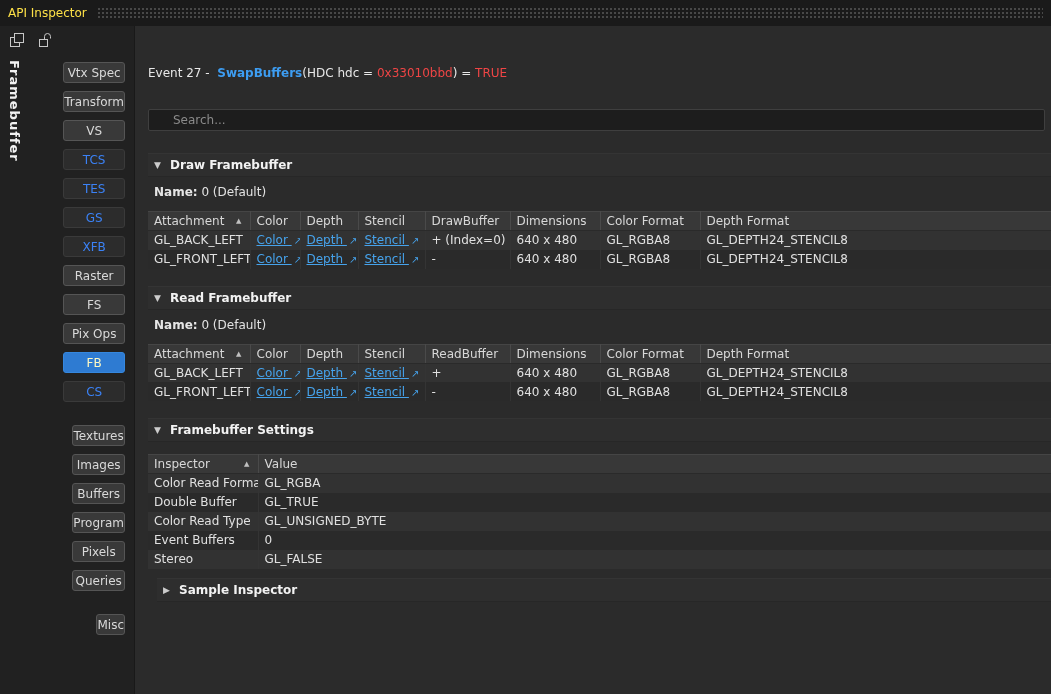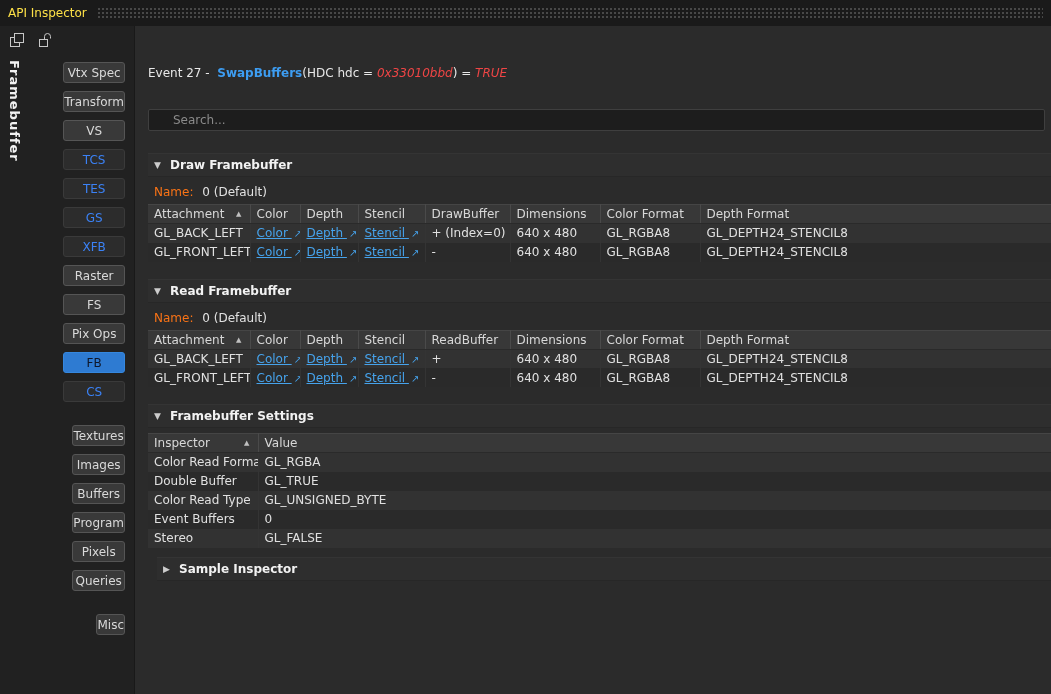--- a/index.html
+++ b/index.html
@@ -34,52 +34,52 @@
   }
   .stage-col { position:absolute; left:45px; top:62px; width:80px; display:flex; flex-direction:column;align-items:flex-end; }
   .btn-group { display:flex; flex-direction:column; }
   .btn-group + .btn-group { margin-top:15px; }
   .stage-btn {
     height:21px; margin-bottom:8px; border-radius:3px;
     background:#393939; border:1px solid #555; color:#d9d9d9;
     font-family:inherit; font-size:12px; line-height:18px; cursor:pointer;
   }
   .stage-btn.disabled { background:#2c2c2c; border-color:#3a3a3a; color:#3b82f6; cursor:default; }
-  .stage-btn.active { background:#2e7bd2; border-color:#3587de; color:#0f172a; }
+  .stage-btn.active { background:#2e7bd2; border-color:#3587de; color:#fef9c3; }
   
   .main {
     position:absolute; left:136px; top:26px; right:0; bottom:0;
     background:#2b2b2b; padding:0 0 0 12px; overflow:hidden;
   }
   .event-line { margin-top:40px; white-space:pre; font-size:12px; color:#e8e8e8; }
   .event-line .fn { color:#3d9df2; font-weight:bold; cursor:pointer; }
-  .event-line .red { color:#ef4545;font-style:italic; }
+  .event-line .red { color:#ef4545; }
   .search {
     display:block; width:calc(100% - 6px); height:22px; margin-top:15px;
     background:#1d1d1d; border:1px solid #3f3f3f; border-radius:2px;
     color:#cfcfcf; font-family:inherit; font-size:12px; padding:0 24px;
   }
   .search::placeholder { color:#8a8a8a; }
   
   .section-header {
     display:flex; align-items:center; padding:4px 0 4px 6px;
     font-weight:bold; color:#f2f2f2; background:#2e2e2e;
     border-top:1px solid #343434; border-bottom:1px solid #272727;
     cursor:pointer;
   }
   .sec-draw  { margin-top:22px; }
   .sec-read  { margin-top:17px; }
   .sec-set   { margin-top:17px; }
   .sec-samp  { margin-top:9px; margin-left:9px; }
   .tri { font-size:9px; color:#cccccc; width:16px; display:inline-block; }
   .name-line { margin:8px 0 2px 6px; }
-  .name-line .lbl { font-weight:normal; color:#f97316; margin-right:5px; }
+  .name-line .lbl { font-weight:bold; color:#e5e5e5; }
   .name-line .val { color:#e2e2e2; }
   
-  .grid { border-collapse:collapse; width:100%; table-layout:fixed; margin-top:5px; }
+  .grid { border-collapse:collapse; width:100%; table-layout:fixed; margin-top:12px; }
   .grid th {
     text-align:left; font-weight:normal; background:#383838; color:#d8d8d8;
     padding:2px 6px; border-right:1px solid #4a4a4a;
     border-top:1px solid #454545; border-bottom:1px solid #2a2a2a;
     white-space:nowrap; overflow:hidden; cursor:pointer;
   }
   .grid th .th-inner { display:flex; align-items:center; }
   .grid th .sort { margin-left:auto; font-size:7px; color:#c0c0c0; padding-right:2px; }
   .grid td {
     padding:2px 6px; border-right:1px solid #343434; color:#e0e0e0;

